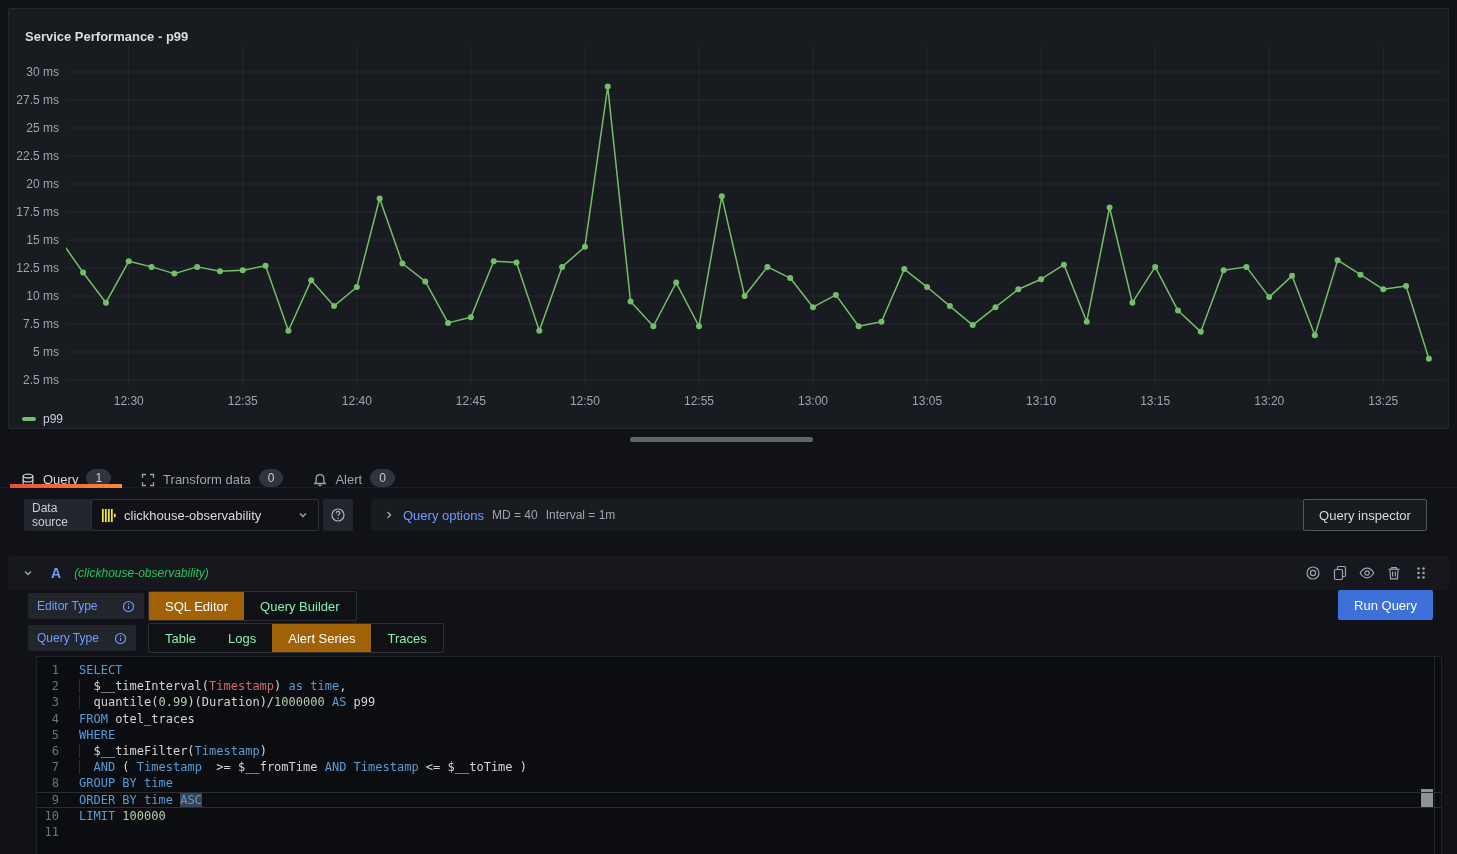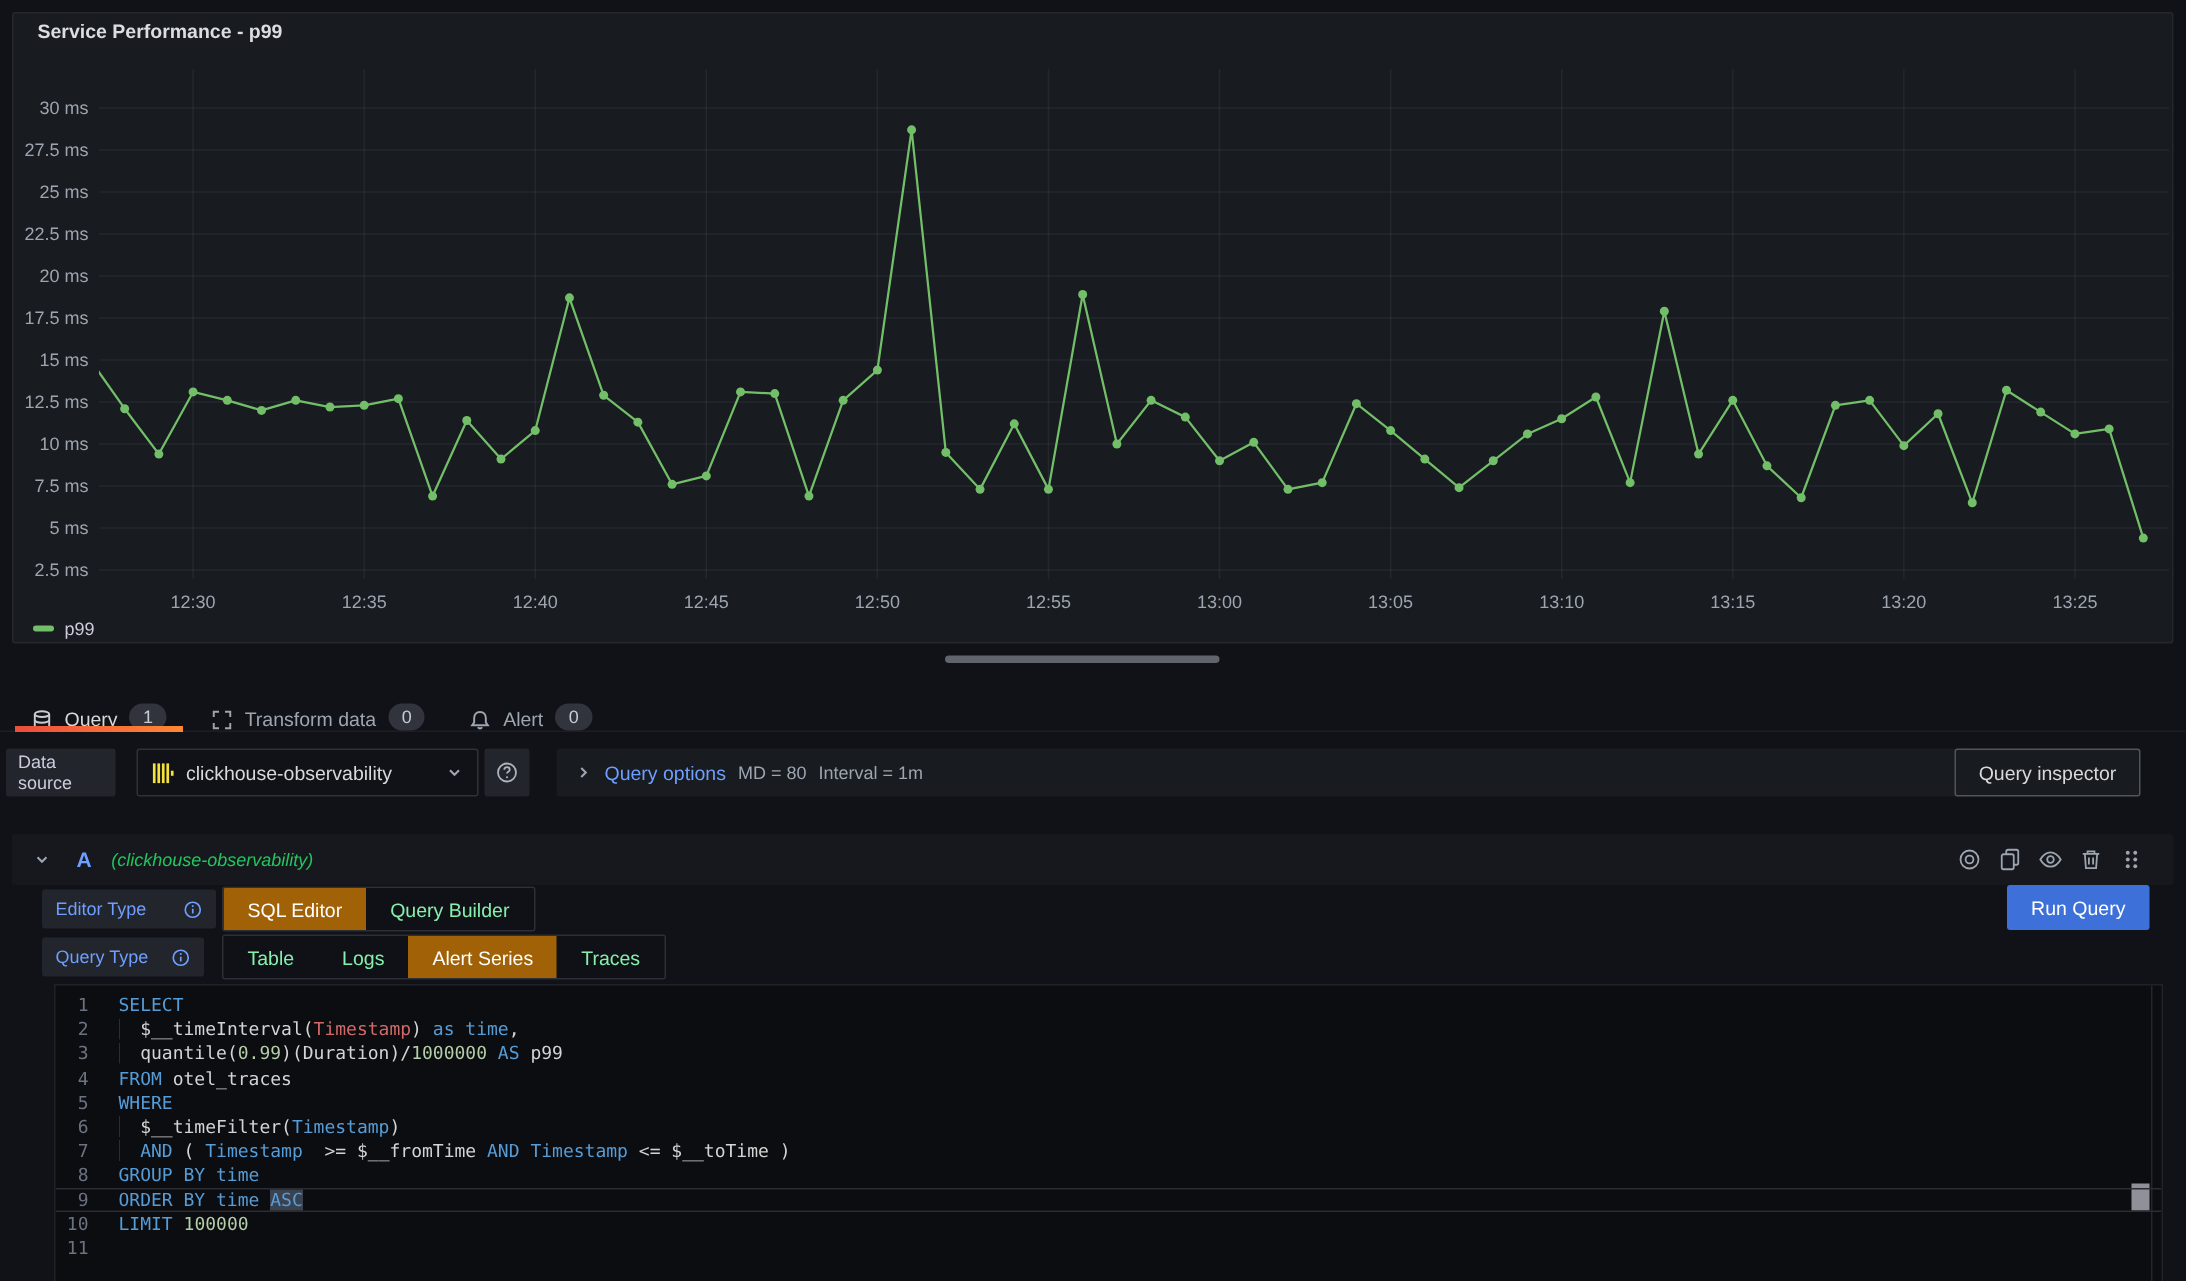--- a/index.html
+++ b/index.html
@@ -1,42 +1,42 @@
 <!DOCTYPE html>
 <html><head>
 <meta charset="utf-8">
 <style>
   *{box-sizing:border-box}
   html,body{margin:0;padding:0}
   body{width:1457px;height:854px;background:#111217;font-family:"Liberation Sans",sans-serif;color:#d8d9da;overflow:hidden;position:relative}
 
   
   .panel{position:absolute;left:8px;top:8px;width:1441px;height:421px;background:#181b1f;border:1px solid #25272e;border-radius:2px}
-  .panel-title{position:absolute;left:16px;top:4px;font-size:13px;font-weight:600;color:#dcdde0;z-index:2}
+  .panel-title{position:absolute;left:16px;top:20px;font-size:13px;font-weight:600;color:#dcdde0;z-index:2}
   svg.chart{position:absolute;left:0;top:0}
   svg.chart text{font-family:"Liberation Sans",sans-serif;font-size:12px;fill:#9da5b0}
   .legend{position:absolute;left:13px;top:403px;display:flex;align-items:center;gap:7px;font-size:12px;color:#ccccdc;cursor:pointer}
   .legend-swatch{width:14px;height:4px;border-radius:2px;background:#73bf69}
 
   .hscroll{position:absolute;left:630px;top:437px;width:183px;height:5px;border-radius:3px;background:#62646b;cursor:pointer}
 
   
   .tabbar{position:absolute;left:0;top:450px;width:100%;height:38px;display:flex;align-items:stretch;padding-left:10px;border-bottom:1px solid rgba(204,204,220,0.07)}
   .tab{display:flex;align-items:flex-end;gap:8px;padding:0 11px;margin-right:8px;font-size:13px;color:#9da5b0;position:relative;cursor:pointer}
   .tab.active{color:#d8d9da}
   .tab .underline{display:none}
   .tab.active .underline{display:block;position:absolute;left:0;right:0;bottom:-1px;height:4px;background:linear-gradient(90deg,#eb4d3d,#ff8833)}
   .badge{background:#31343c;color:#c7ccd1;border-radius:11px;padding:1px 9px;font-size:12px;line-height:16px}
   .tab svg{stroke:#9da5b0}
   .tab.active svg{stroke:#c7ccd1}
 
   
   .toolbar{position:absolute;left:0;top:499px;width:100%;height:32px}
   .toolbar>*{position:absolute;top:0;height:32px}
-  .ds-label{left:4px;width:73px;background:#22252b;border-radius:2px;display:flex;align-items:center;padding:0 8px;font-size:12px;color:#ccccdc}
+  .ds-label{left:24px;width:73px;background:#22252b;border-radius:2px;display:flex;align-items:center;padding:0 8px;font-size:12px;color:#ccccdc}
   .ds-select{left:91px;width:228px;background:#111217;border:1px solid #2e3138;border-radius:2px;display:flex;align-items:center;gap:8px;padding:0 9px;font-size:13px;color:#d8d9da;cursor:pointer}
   .ds-select .chev{margin-left:auto;display:flex}
   .help-btn{left:323px;width:30px;background:#22252b;border-radius:2px;display:flex;align-items:center;justify-content:center;cursor:pointer}
   .opts{left:371px;width:939px;background:#181b1f;border-radius:2px;display:flex;align-items:center;gap:8px;padding:0 12px;font-size:12px;color:#9da5b0}
   .opts .qo{color:#6e9fff;font-size:13px;cursor:pointer}
   .opts .stat{color:#9da5b0}
   .inspector{right:30px;width:124px;border:1px solid #51545b;border-radius:2px;background:#181b1f;display:flex;align-items:center;justify-content:center;font-size:13px;color:#d8d9da;cursor:pointer}
 
   
   .qheader{position:absolute;left:8px;top:556px;width:1441px;height:34px;background:#16181d;border-radius:2px;display:flex;align-items:center;padding:0 14px}
@@ -258,21 +258,21 @@
       <circle cx="8" cy="8" r="6"></circle>
       <path d="M6.2,6.2 c0,-1.1 0.85,-1.8 1.8,-1.8 c1,0 1.8,0.7 1.8,1.7 c0,1.4 -1.8,1.4 -1.8,2.6"></path>
       <circle cx="8" cy="11.2" r="0.7" fill="#aeb4bc" stroke="none"></circle>
     </svg>
   </div>
   <div class="opts">
     <svg width="12" height="12" viewBox="0 0 12 12" fill="none" stroke="#9da5b0" stroke-width="1.4">
         <path d="M4.5,3 L7.5,6 L4.5,9"></path>
       </svg>
     <span class="qo">Query options</span>
-    <span class="stat">MD = 80</span>
+    <span class="stat">MD = 40</span>
     <span class="stat">Interval = 1m</span>
   </div>
   <div class="inspector">Query inspector</div>
 </div>
 
 <div class="qheader">
   <svg width="12" height="12" viewBox="0 0 12 12" fill="none" stroke="#9da5b0" stroke-width="1.4">
       <path d="M3,4.5 L6,7.5 L9,4.5"></path>
     </svg>
   <span class="refid">A</span>

